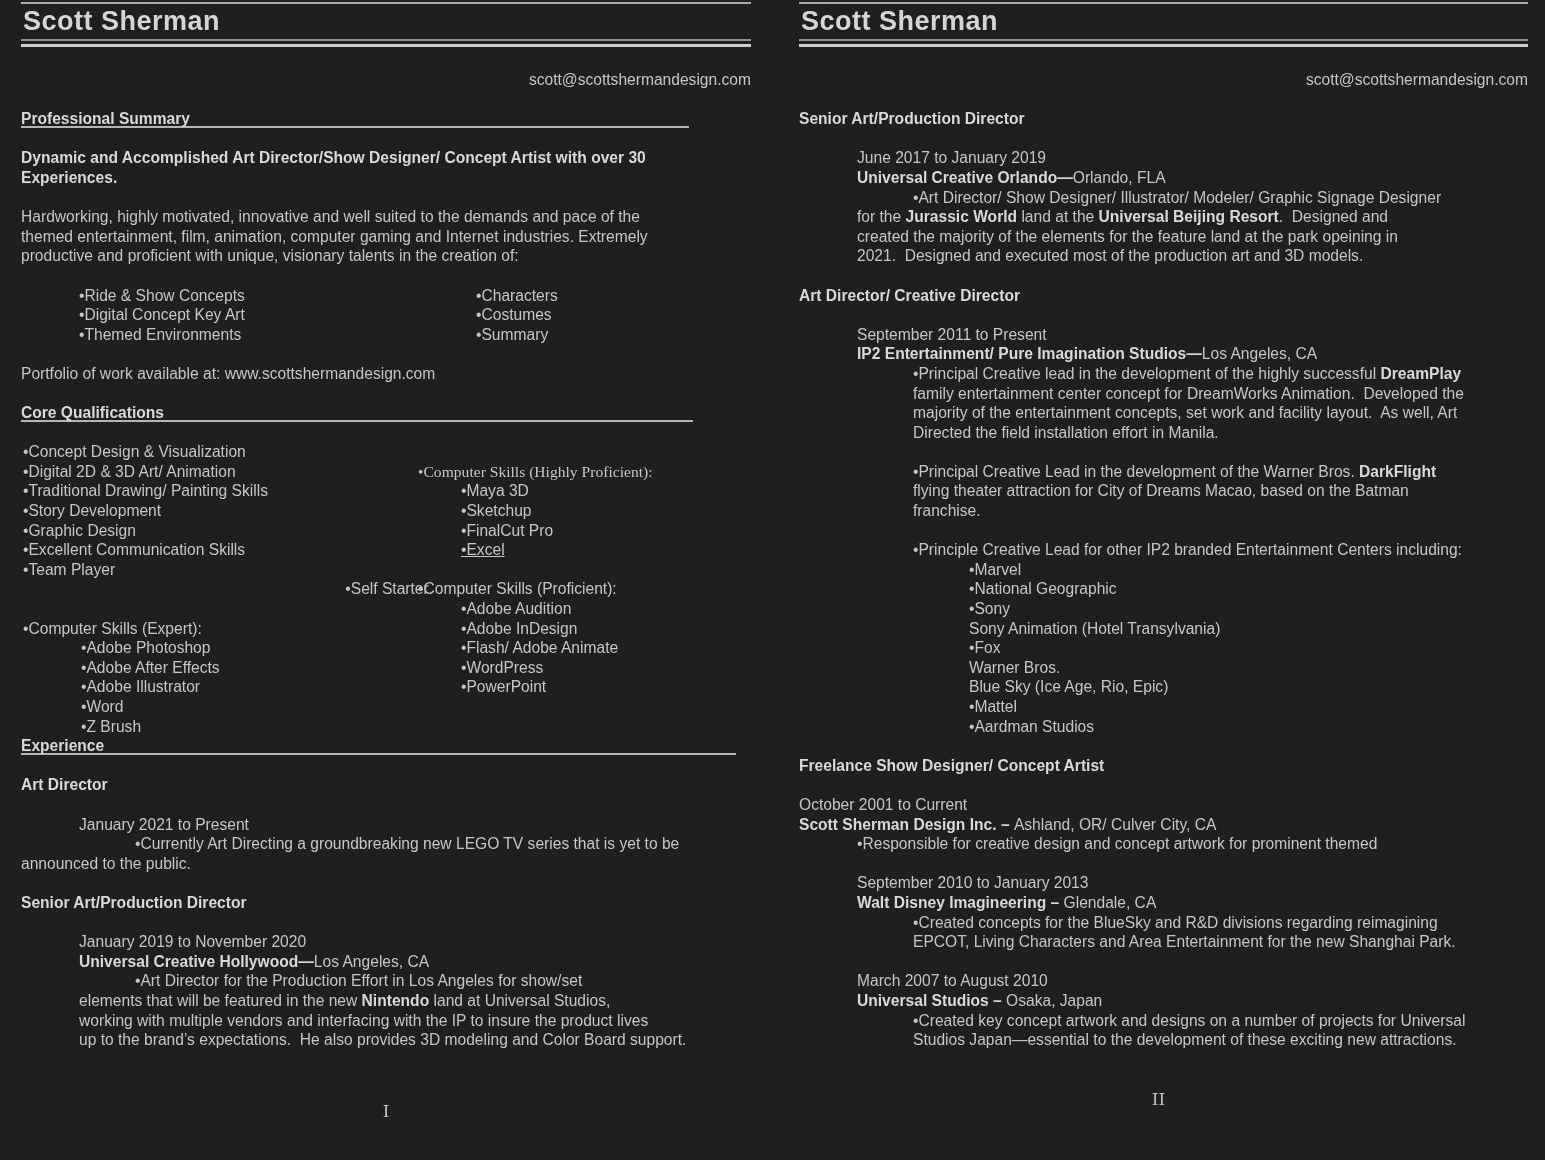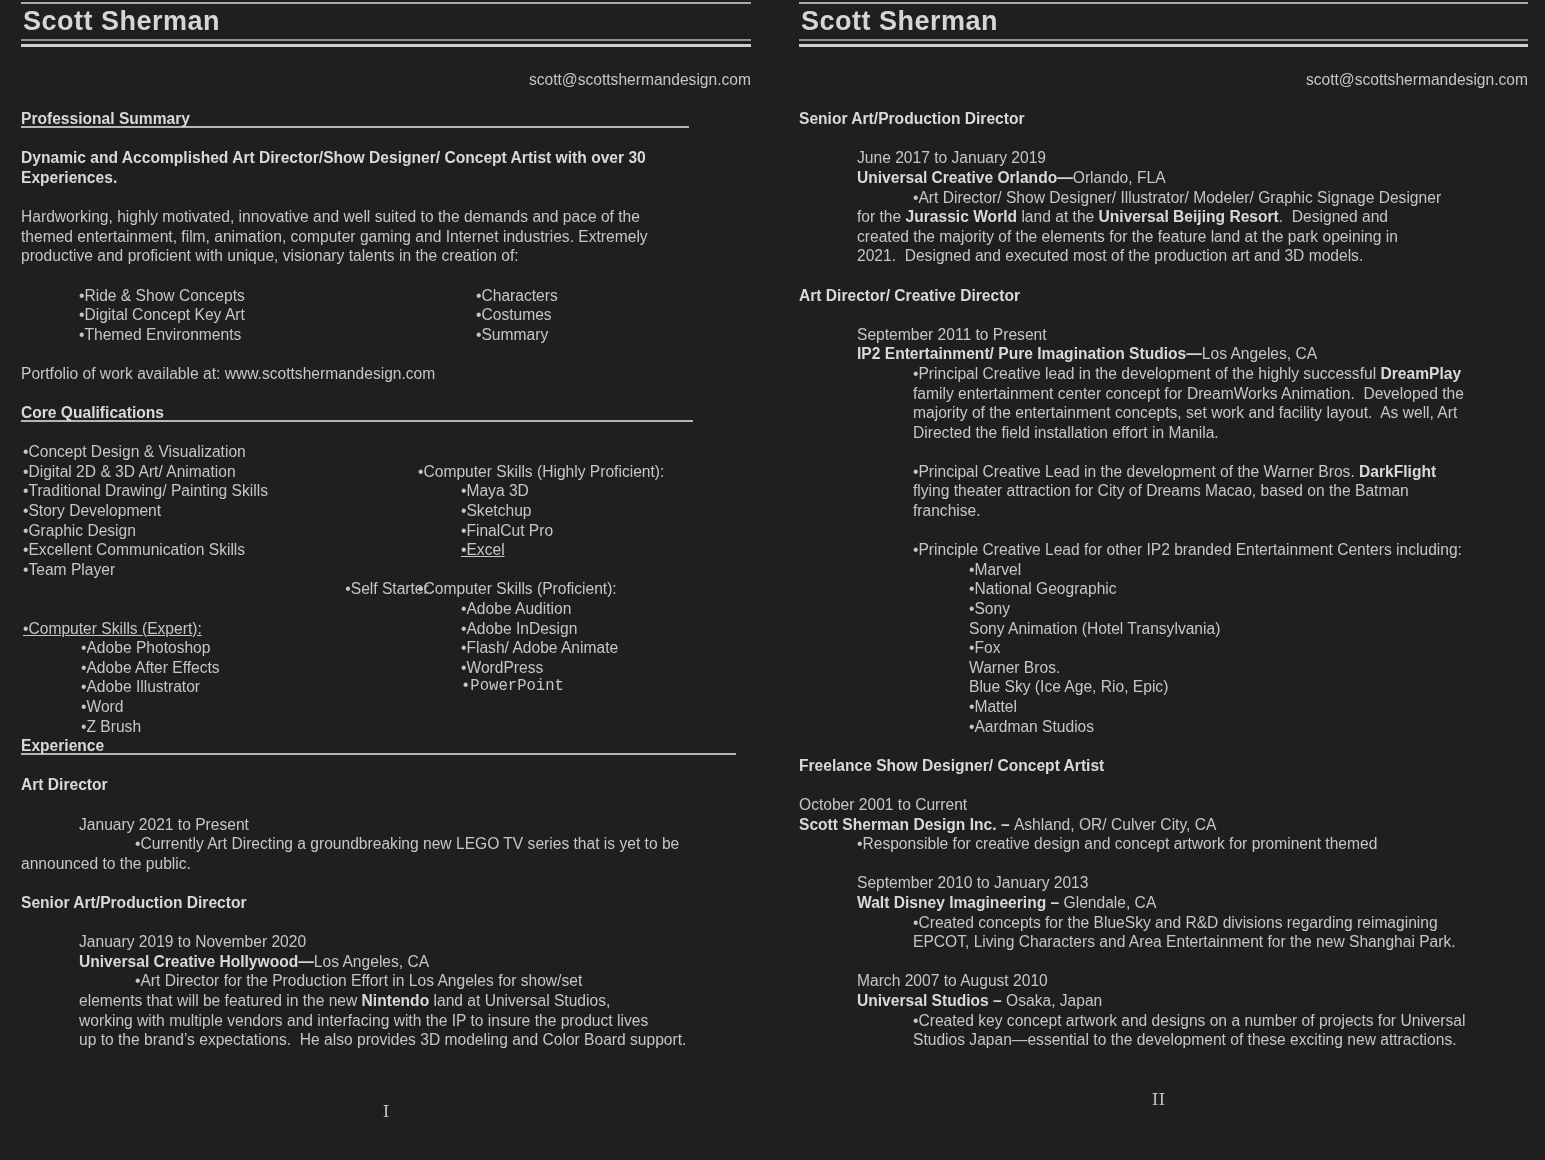--- a/index.html
+++ b/index.html
@@ -80,39 +80,39 @@
           <div class="twocol" style="height: 294px;">
             <div class="line" style="padding-left: 2px;"><span>•Concept Design &amp; Visualization</span></div>
             <div class="line" style="padding-left: 2px;"><span>•Digital 2D &amp; 3D Art/ Animation</span></div>
             <div class="line" style="padding-left: 2px;"><span>•Traditional Drawing/ Painting Skills</span></div>
             <div class="line" style="padding-left: 2px;"><span>•Story Development</span></div>
             <div class="line" style="padding-left: 2px;"><span>•Graphic Design</span></div>
             <div class="line" style="padding-left: 2px;"><span>•Excellent Communication Skills</span></div>
             <div class="line" style="padding-left: 2px;"><span>•Team Player</span></div>
             <div class="line" style="padding-left: 2px; text-align: center;"><span>•Self Starter</span></div>
             <div class="line" style="padding-left: 2px;"></div>
-            <div class="line" style="padding-left: 2px; text-decoration: underline;"><span>•Computer Skills (Expert):</span></div>
+            <div class="line" style="padding-left: 2px;"><span>•Computer Skills (Expert):</span></div>
             <div class="line" style="padding-left: 60px;"><span>•Adobe Photoshop</span></div>
             <div class="line" style="padding-left: 60px;"><span>•Adobe After Effects</span></div>
             <div class="line" style="padding-left: 60px;"><span>•Adobe Illustrator</span></div>
             <div class="line" style="padding-left: 60px;"><span>•Word</span></div>
             <div class="line" style="padding-left: 60px;"><span>•Z Brush</span></div>
             <div class="rcol" style="top: 19.6px;">
-              <div class="line" style="padding-left: 397px;"><span>•Computer Skills (Highly Proficient):</span></div>
+              <div class="line" style="padding-left: 397px; font-family: Liberation Serif, serif;"><span>•Computer Skills (Highly Proficient):</span></div>
               <div class="line" style="padding-left: 440px;"><span>•Maya 3D</span></div>
               <div class="line" style="padding-left: 440px;"><span>•Sketchup</span></div>
               <div class="line" style="padding-left: 440px;"><span>•FinalCut Pro</span></div>
               <div class="line" style="padding-left: 440px; text-decoration: underline;"><span>•Excel</span></div>
               <div class="line" style="padding-left: 397px;"></div>
               <div class="line" style="padding-left: 397px;"><span>•Computer Skills (Proficient):</span></div>
               <div class="line" style="padding-left: 440px;"><span>•Adobe Audition</span></div>
               <div class="line" style="padding-left: 440px;"><span>•Adobe InDesign</span></div>
               <div class="line" style="padding-left: 440px;"><span>•Flash/ Adobe Animate</span></div>
               <div class="line" style="padding-left: 440px;"><span>•WordPress</span></div>
-              <div class="line" style="padding-left: 440px; font-family: Liberation Mono, monospace;"><span>•PowerPoint</span></div>
+              <div class="line" style="padding-left: 440px;"><span>•PowerPoint</span></div>
             </div>
           </div>
           <div class="sect-head"><span class="txt">Experience</span><div class="head-rule" style="width: 98%;"></div></div>
           <div class="line"></div>
           <div class="line"><span class="b">Art Director</span></div>
           <div class="line"></div>
           <div class="line" style="padding-left: 58px;"><span>January 2021 to Present</span></div>
           <div class="line" style="padding-left: 114px;"><span>•Currently Art Directing a groundbreaking new LEGO TV series that is yet to be</span></div>
           <div class="line"><span>announced to the public.</span></div>
           <div class="line"></div>

